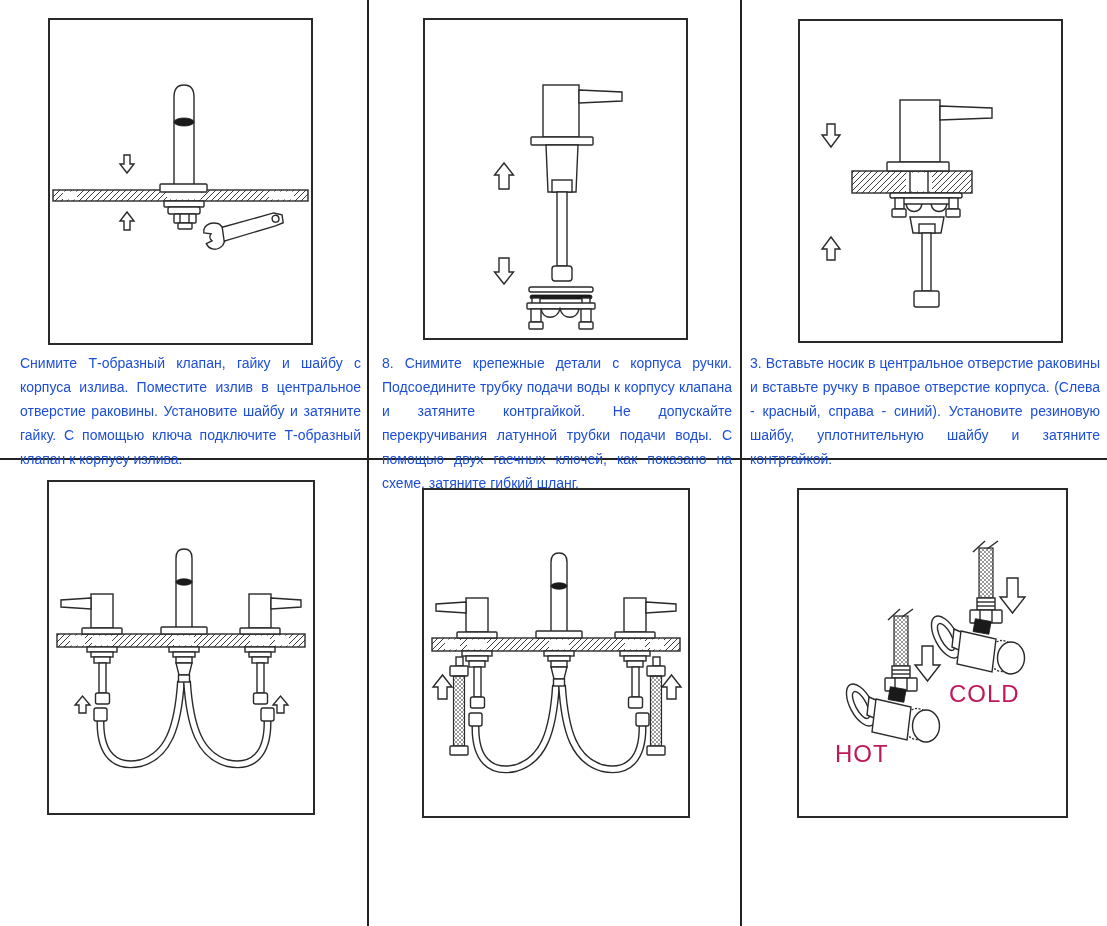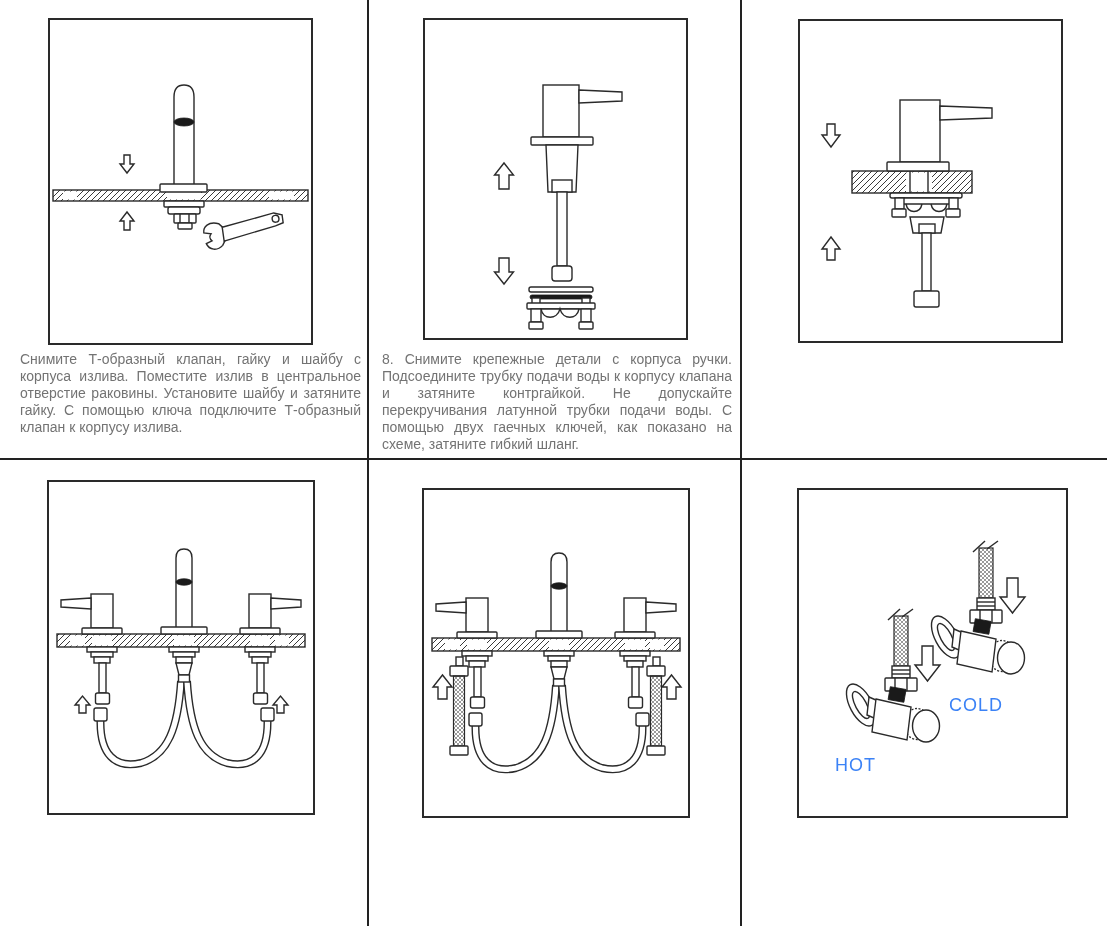--- a/index.html
+++ b/index.html
@@ -3,24 +3,24 @@
 <meta charset="utf-8">
 <style>
   html,body{margin:0;padding:0;background:#ffffff;}
   #page{position:relative;width:1107px;height:926px;background:#ffffff;overflow:hidden;
         font-family:"Liberation Sans", sans-serif;}
   .divider{position:absolute;background:#222222;}
   .vdiv{width:2px;height:926px;top:0;}
   .hdiv{height:2px;width:1107px;left:0;}
   .dbox{position:absolute;border:2px solid #2a2a2a;background:#ffffff;box-sizing:border-box;}
   .dbox svg{display:block;width:100%;height:100%;}
-  .caption{position:absolute;color:#737373;font-size:14px;line-height:17px;
+  .caption{position:absolute;color:#1d4ed8;font-size:14px;line-height:24px;
            text-align:justify;letter-spacing:0px;}
   .caption.left{text-align:left;}
-  .vlabel{position:absolute;color:#3b82f6;font-size:18px;letter-spacing:1px;font-weight:500;margin-top:15px;}
+  .vlabel{position:absolute;color:#be185d;font-size:24px;letter-spacing:1px;font-weight:500;}
   
   .ln{fill:none;stroke:#2a2a2a;stroke-width:1.4;}
   .wh{fill:#ffffff;stroke:#2a2a2a;stroke-width:1.4;}
   .bk{fill:#1a1a1a;stroke:#1a1a1a;stroke-width:0.8;}
   .ht{fill:url(#hatch);stroke:#2a2a2a;stroke-width:1.4;}
   .br{fill:url(#braid);stroke:#2a2a2a;stroke-width:1.2;}
   .hose-o{fill:none;stroke:#2a2a2a;stroke-width:8;}
   .hose-i{fill:none;stroke:#ffffff;stroke-width:5.2;}
   .knurl{fill:#ffffff;stroke:#2a2a2a;stroke-width:1.3;stroke-dasharray:2 1.6;}
 </style>
@@ -150,20 +150,21 @@
       <rect class="wh" x="114" y="270" width="25" height="16" rx="2"></rect>
 
       <g>
         <path class="wh" d="M27,103 h8 v11 h5 l-9,12 -9,-12 h5 z"></path>
       </g>
       <g>
         <path class="wh" d="M27,239 h8 v-11 h5 l-9,-12 -9,12 h5 z"></path>
       </g>
     </svg>
   </div>
+  <div class="caption" style="left:750px;top:351px;width:350px">3. Вставьте носик в центральное отверстие раковины и вставьте ручку в правое отверстие корпуса. (Слева - красный, справа - синий). Установите резиновую шайбу, уплотнительную шайбу и затяните контргайкой.</div>
 
   <div class="dbox" style="left:47px;top:480px;width:268px;height:335px">
     <svg viewBox="0 0 264 331">
 
       <rect class="ht" x="8" y="152" width="248" height="13"></rect>
       <rect x="21" y="153.5" width="15" height="10" fill="#fff"></rect>
       <rect x="226" y="153.5" width="14" height="10" fill="#fff"></rect>
       <rect x="43" y="153.5" width="20" height="10" fill="#fff"></rect>
       <rect x="125" y="153.5" width="20" height="10" fill="#fff"></rect>
       <rect x="201" y="153.5" width="20" height="10" fill="#fff"></rect>

